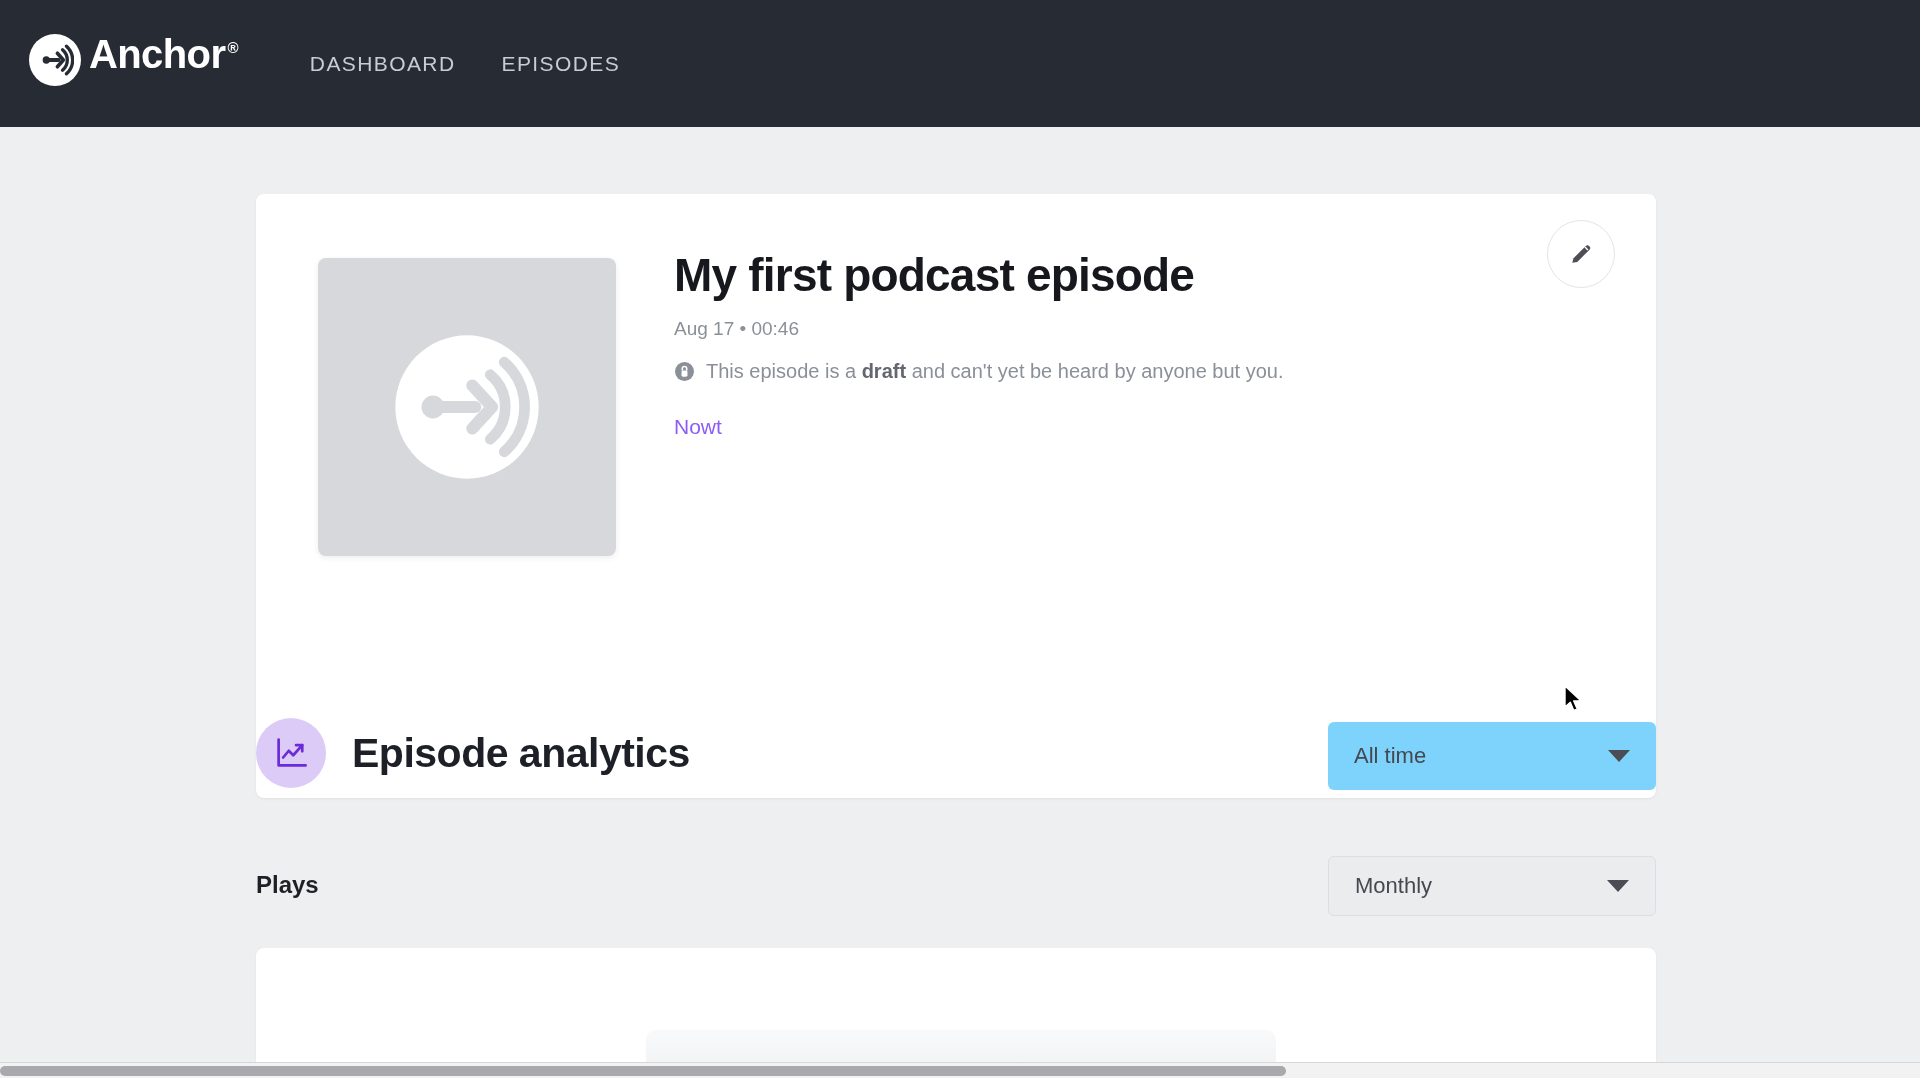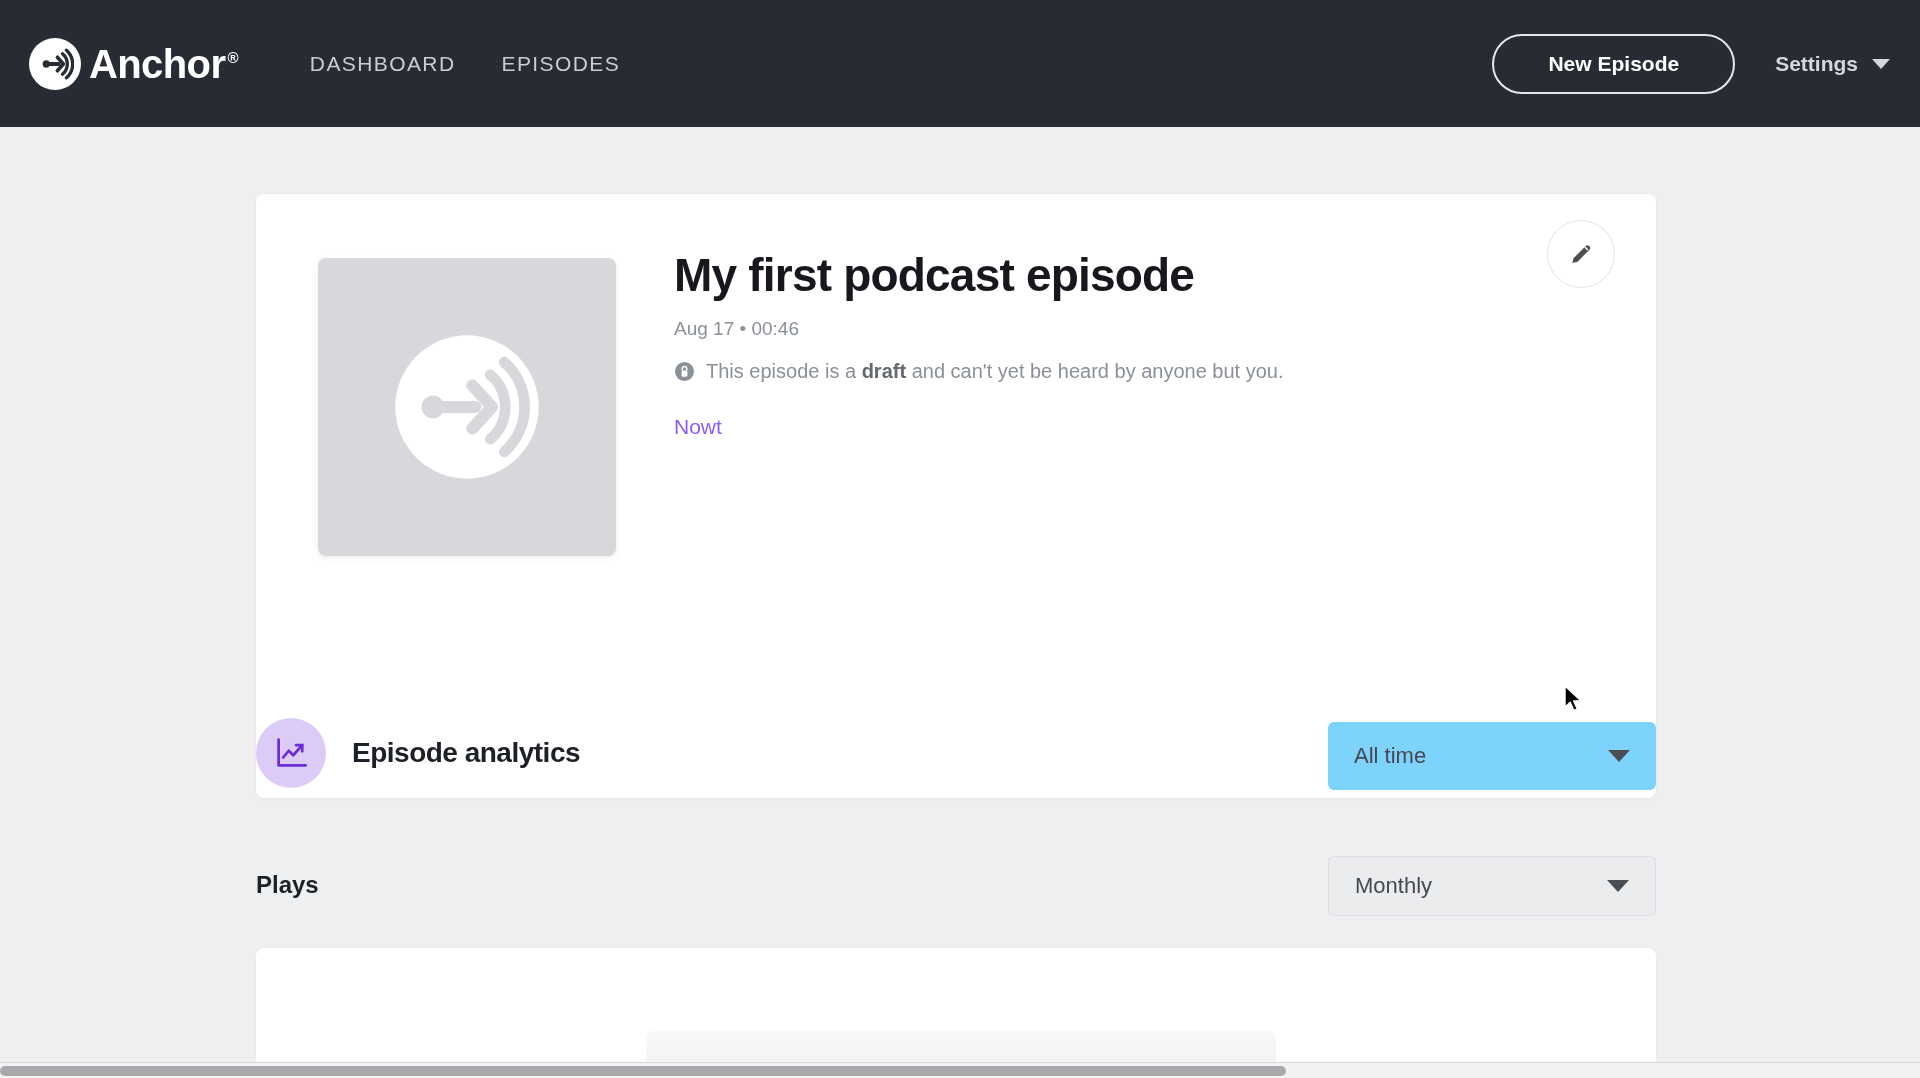--- a/index.html
+++ b/index.html
@@ -30,21 +30,21 @@
     top: 0; left: 0;
     width: 1920px;
     height: 127px;
     background: #272b34;
     display: flex;
     align-items: center;
   }
 
   .brand {
     display: flex;
-    align-items: center;
+    align-items: flex-start;
     margin-left: 29px;
     height: 60px;
     cursor: pointer;
   }
 
   .brand-mark {
     width: 52px; height: 52px;
     border-radius: 50%;
     background: #ffffff;
     display: flex;
@@ -220,21 +220,21 @@
     width: 70px; height: 70px;
     border-radius: 50%;
     background: #ddcbf7;
     display: flex;
     align-items: center;
     justify-content: center;
     flex: 0 0 auto;
   }
 
   .analytics-title {
-    font-size: 28px;
+    font-size: 41px;
     font-weight: 700;
     color: #1d2026;
     letter-spacing: -0.5px;
   }
 
   .select-alltime {
     position: absolute;
     left: 1328px;
     top: 722px;
     width: 328px;
@@ -361,27 +361,20 @@
       <div class="brand-name">
         <span>Anchor</span><span class="brand-reg">®</span>
       </div>
     </div>
 
     <div class="nav">
       <div class="nav-link">DASHBOARD</div>
       <div class="nav-link">EPISODES</div>
     </div>
 
-    <div class="header-right">
-      <button class="new-episode-btn">New Episode</button>
-      <div class="settings">
-        <span>Settings</span>
-        <span class="caret"></span>
-      </div>
-    </div>
   </div>
 
   <div class="episode-card">
 
     <div class="cover-art">
       <svg width="172" height="172" viewBox="0 0 48 48" aria-hidden="true">
         <circle cx="24" cy="24" r="20" fill="#ffffff"></circle>
         <circle cx="14.5" cy="24" r="3.2" fill="#d6d8dc"></circle>
         <rect x="14.5" y="22.3" width="13.5" height="3.4" rx="1.7" fill="#d6d8dc"></rect>
         <path d="M25.5 18 L31 24 L25.5 30" fill="none" stroke="#d6d8dc" stroke-width="3.4" stroke-linecap="round" stroke-linejoin="round"></path>

